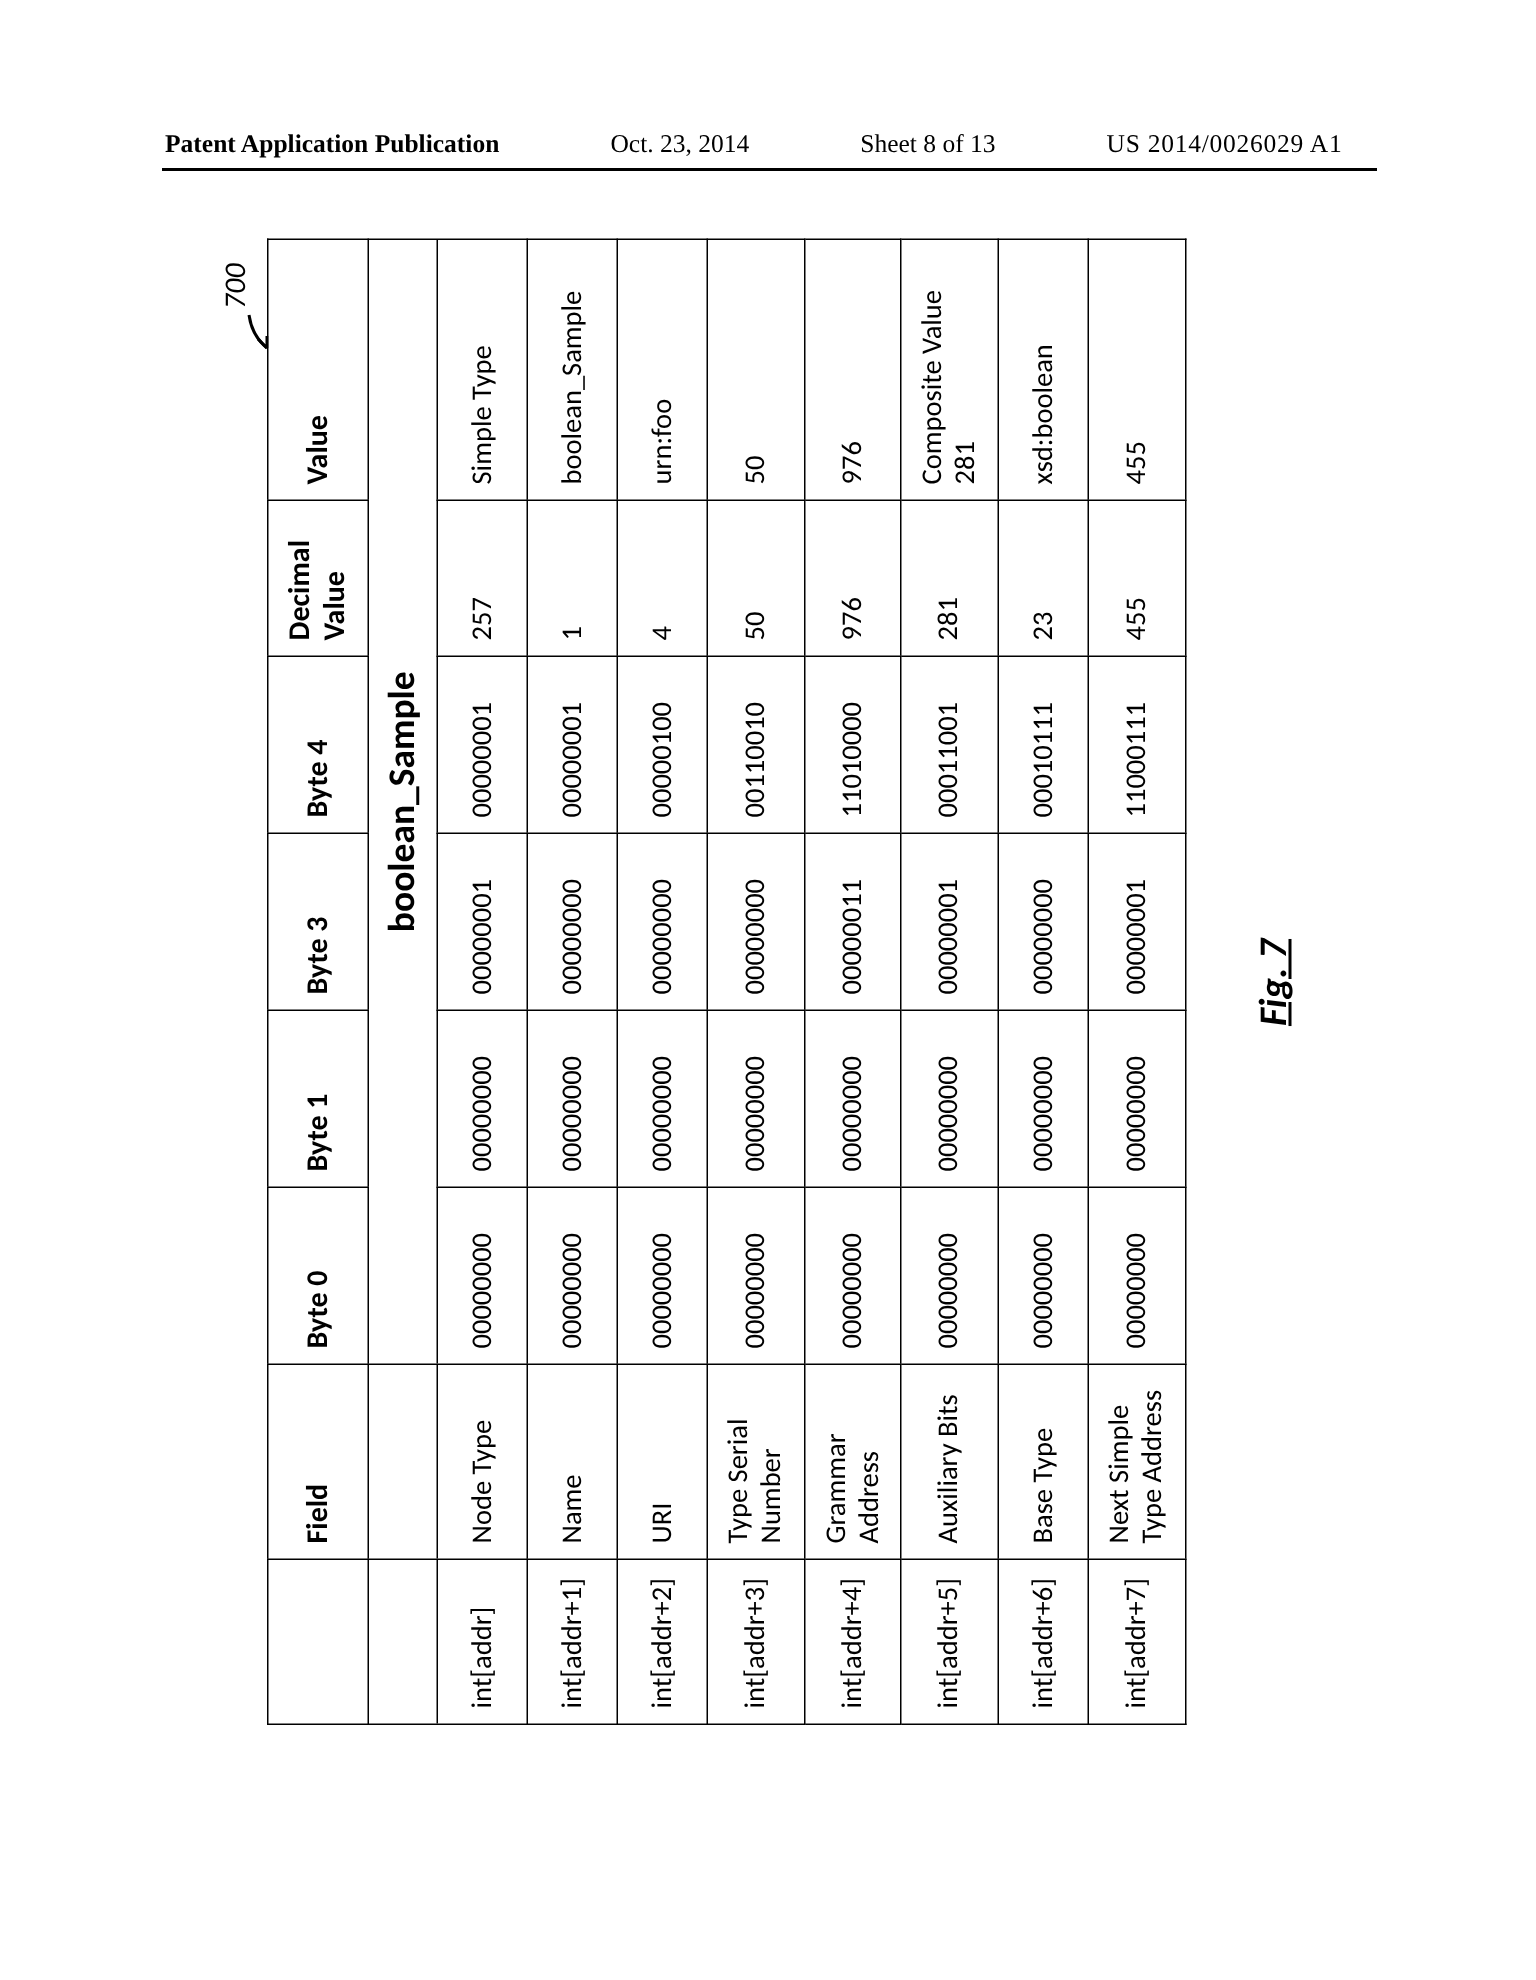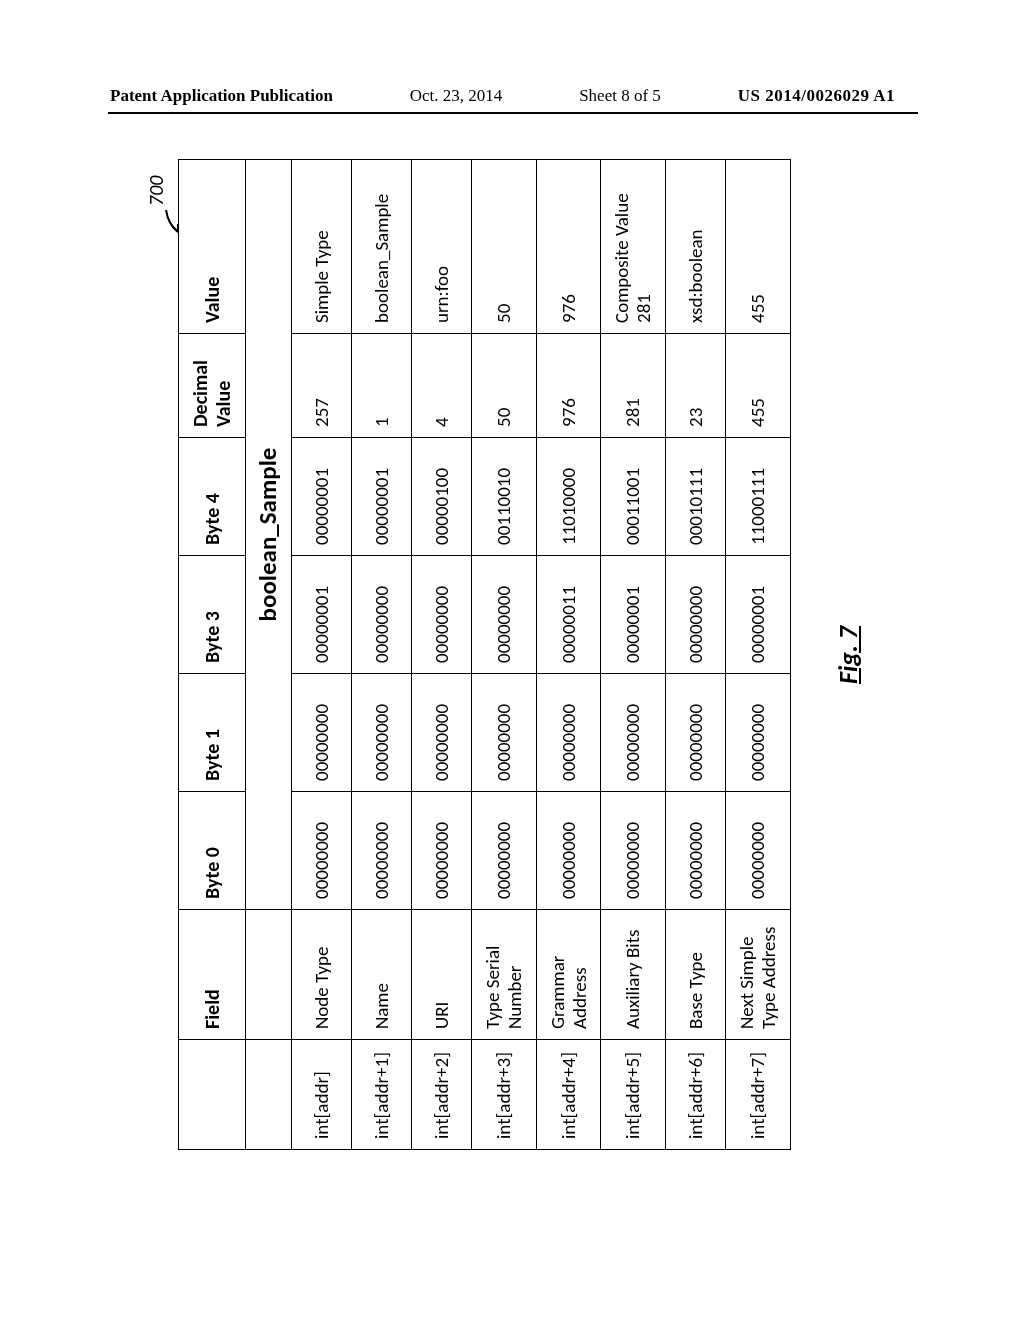--- a/index.html
+++ b/index.html
@@ -17,21 +17,21 @@
     width: 1009px;
     display: flex;
     justify-content: space-between;
     align-items: baseline;
     padding: 0 114px 0 110px;
     font-size: 17px;
   }
   .header .pub { font-weight: bold; }
   .header .date { font-weight: normal; }
   .header .sheet { font-weight: normal; }
-  .header .num { font-weight: bold; letter-spacing: 0.5px; }
+  .header .num { font-weight: normal; letter-spacing: 0.5px; }
   .hr {
     position: absolute;
     top: 112px;
     left: 108px;
     width: 810px;
     border: none;
     border-top: 2.5px solid #000;
   }
 
   .figwrap {
@@ -128,21 +128,21 @@
     text-decoration: underline;
     font-family: Calibri, Arial, sans-serif;
   }
 </style>
 </head>
 <body>
 
 <div class="header">
   <span class="pub">Patent Application Publication</span>
   <span class="date">Oct. 23, 2014</span>
-  <span class="sheet">Sheet 8 of 5</span>
+  <span class="sheet">Sheet 8 of 13</span>
   <span class="num">US 2014/0026029 A1</span>
 </div>
 <hr class="hr">
 
 <div class="figwrap">
   <div class="plane">
 
     <div class="refnum">
       <svg width="70" height="34" viewBox="0 0 70 34">
         <text x="32" y="15" font-family="Calibri,Arial" font-style="italic" font-size="20">700</text>

